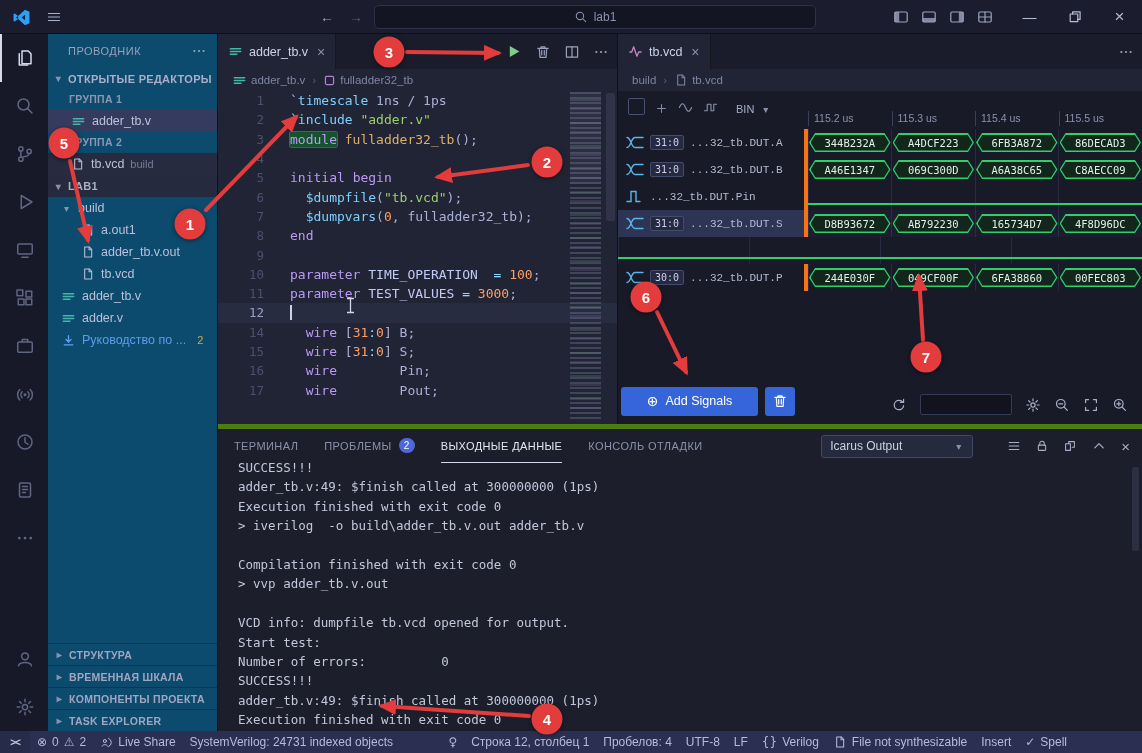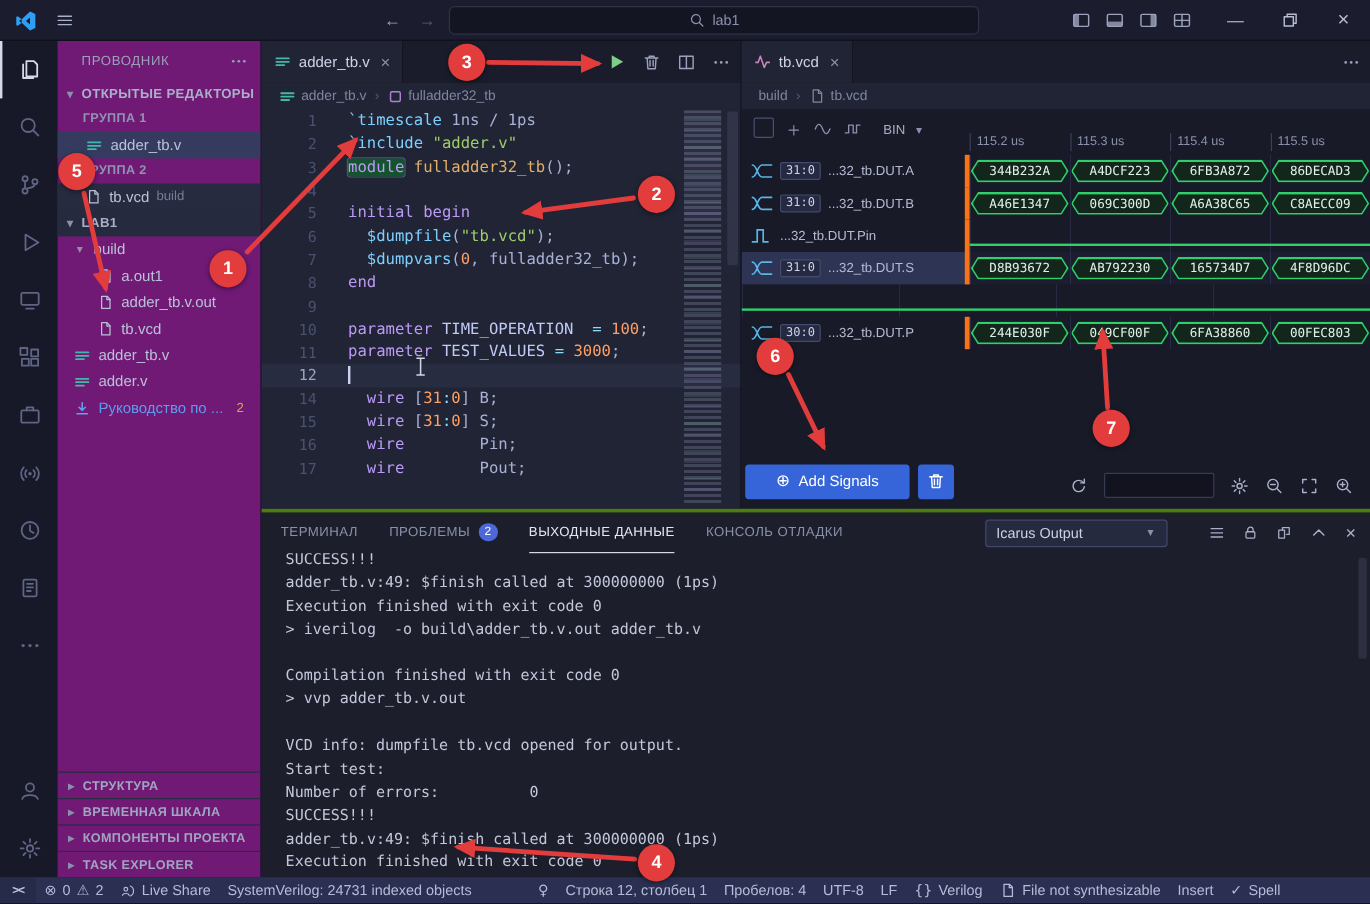--- a/index.html
+++ b/index.html
@@ -17,21 +17,21 @@
 .tb-right{position:absolute;right:0;top:0;height:34px;display:flex;align-items:center}
 .layout-icons{display:flex;gap:12px;align-items:center;color:#9da3bd;margin-right:14px}
 .win-btn{width:45px;height:34px;display:flex;align-items:center;justify-content:center;color:#b7bcd2;font-size:14px}
 
 .activitybar{position:absolute;top:34px;left:0;width:48px;bottom:22px;background:#171929;display:flex;flex-direction:column}
 #abar-top{flex:1}
 .ab-item{width:48px;height:48px;display:flex;align-items:center;justify-content:center;color:#5f6582;border-left:2px solid transparent}
 .ab-item svg{width:20px;height:20px}
 .ab-item.active{color:#d5d9ea;border-left-color:#d5d9ea}
 
-.sidebar{position:absolute;top:34px;left:48px;width:170px;bottom:22px;background:#701a75;border-right:1px solid #10111d}
+.sidebar{position:absolute;top:34px;left:48px;width:170px;bottom:22px;background:#0c4a6e;border-right:1px solid #10111d}
 .sb-header{height:34px;display:flex;align-items:center;padding:0 10px 0 20px;color:#9aa0b8;font-size:11px;letter-spacing:.5px}
 .sb-header .ic{margin-left:auto;color:#9aa0b8}
 .sec-row{height:21px;display:flex;align-items:center;font-weight:700;font-size:11px;color:#a9afc8;padding-left:5px;gap:4px;letter-spacing:.3px}
 .chev{font-size:10px;color:#8b91ab;width:11px;display:inline-block;text-align:center}
 .oe-group{height:21px;line-height:21px;padding-left:21px;font-size:10.5px;font-weight:700;color:#8f95b0;letter-spacing:.3px}
 .sb-file{height:22px;display:flex;align-items:center;gap:6px;padding-left:23px;font-size:12.5px;color:#bac0d8;white-space:nowrap}
 .sb-file.sel{background:#343b5e}
 .sb-file.muted{background:#272b3f}
 .sb-file .detail{color:#757c99;font-size:11px}
 .ws-row{background:#262a3f;height:22px}
@@ -79,35 +79,35 @@
 .wf-top{position:relative;height:38px}
 .wf-tools{position:absolute;left:10px;top:7px;display:flex;align-items:flex-end;gap:10px;color:#8b91ad}
 .fmt-box{width:17px;height:17px;border:1px solid #4a5070;border-radius:2px;display:inline-block}
 .bin-select{display:flex;align-items:center;gap:6px;color:#a7adc8;font-size:11px;margin-left:8px}
 .wf-ruler{position:absolute;left:190px;right:0;bottom:0;height:22px;font-size:10.5px;color:#8a91ad}
 .ruler-label{position:absolute;bottom:3px;padding-left:5px;border-left:1px solid #3a3f5c;height:15px;line-height:15px;white-space:nowrap}
 .wf-row{display:flex;height:27px;align-items:center}
 .wf-name{width:190px;flex:none;display:flex;align-items:center;gap:6px;padding-left:8px;height:100%;border-right:4px solid #f97316}
 .wf-row.sel .wf-name{background:#2e3554}
 .sig-badge{font-family:"DejaVu Sans Mono",monospace;font-size:10px;background:#252941;border:1px solid #454b6b;color:#ccd2e8;padding:0 4px;height:15px;line-height:13px;border-radius:2px}
-.sig-label{font-family:Liberation Sans, sans-serif;font-size:11px;color:#b4bad2;white-space:nowrap;overflow:hidden}
+.sig-label{font-family:Liberation Mono, monospace;font-size:11px;color:#b4bad2;white-space:nowrap;overflow:hidden}
 .wf-canvas{flex:1;height:100%;position:relative;display:flex;align-items:center;background:repeating-linear-gradient(90deg,#262a42 0,#262a42 1px,transparent 1px,transparent 25%)}
 .wf-row.sel .wf-canvas{box-shadow:inset 0 0 0 100px rgba(122,162,247,.04)}
 .vbox{flex:1;margin:0 1px;height:19px;position:relative;clip-path:polygon(6px 0,calc(100% - 6px) 0,100% 50%,calc(100% - 6px) 100%,6px 100%,0 50%);background:#2fd06a;display:flex;align-items:center;justify-content:center}
 .vbox::before{content:"";position:absolute;inset:1.5px;clip-path:polygon(5px 0,calc(100% - 5px) 0,100% 50%,calc(100% - 5px) 100%,5px 100%,0 50%);background:#12261c}
 .vbox span{position:relative;z-index:1;font-family:"DejaVu Sans Mono",monospace;font-size:10.5px;color:#e3f0e8}
 .bitline{position:absolute;left:0;right:0;bottom:5px;height:2px;background:#2fd06a}
 .wf-bottom{position:absolute;left:0;right:0;bottom:0;height:46px;display:flex;align-items:center}
 .add-btn{margin-left:3px;width:137px;height:29px;background:#3565d9;border:none;border-radius:3px;color:#fff;font-size:12.5px;display:flex;align-items:center;justify-content:center;gap:7px;font-family:"Liberation Sans",sans-serif;cursor:pointer}
 .add-btn .ic{font-size:14px}
 .del-btn{margin-left:7px;width:30px;height:29px;background:#3565d9;border:none;border-radius:3px;color:#fff;display:flex;align-items:center;justify-content:center;cursor:pointer}
 .wf-zoom{position:absolute;right:14px;bottom:9px;display:flex;align-items:center;gap:13px;color:#aab0c8}
 .wf-search{width:92px;height:21px;background:#12131e;border:1px solid #363b55;border-radius:2px}
 
-.panel{position:absolute;left:0;right:0;top:390px;bottom:0;background:#1c1e2c;border-top:3px solid #4d7c0f}
+.panel{position:absolute;left:0;right:0;top:390px;bottom:0;background:#1c1e2c;border-top:5px solid #4d7c0f}
 .panel-tabs{height:34px;display:flex;align-items:center;padding-left:16px;gap:26px;position:relative}
 .ptab{display:flex;align-items:center;gap:7px;font-size:11px;letter-spacing:.4px;color:#8b91ab;height:34px;border-bottom:1.5px solid transparent}
 .ptab.active{color:#e4e8f6;border-bottom-color:#d2d7ea}
 .pbadge{background:#4d68d8;color:#fff;border-radius:9px;font-size:10px;min-width:16px;height:15px;display:inline-flex;align-items:center;justify-content:center;padding:0 3px}
 .panel-right{position:absolute;right:12px;top:0;height:34px;display:flex;align-items:center;gap:14px;color:#a9afc8}
 .out-select{width:152px;height:23px;background:#262a3e;border:1px solid #41476a;border-radius:3px;display:flex;align-items:center;justify-content:space-between;padding:0 8px;font-size:12px;color:#ccd1e6;margin-right:20px}
 .term{position:absolute;top:34px;left:20px;right:16px;bottom:2px;overflow:hidden;font-family:"DejaVu Sans Mono","Liberation Mono",monospace;font-size:12.5px;line-height:19.4px;color:#c2c7da}
 .term .tline:first-child{margin-top:-5px}
 .tline{white-space:pre}
 .term-scroll{position:absolute;top:36px;right:2px;width:9px;bottom:4px}

